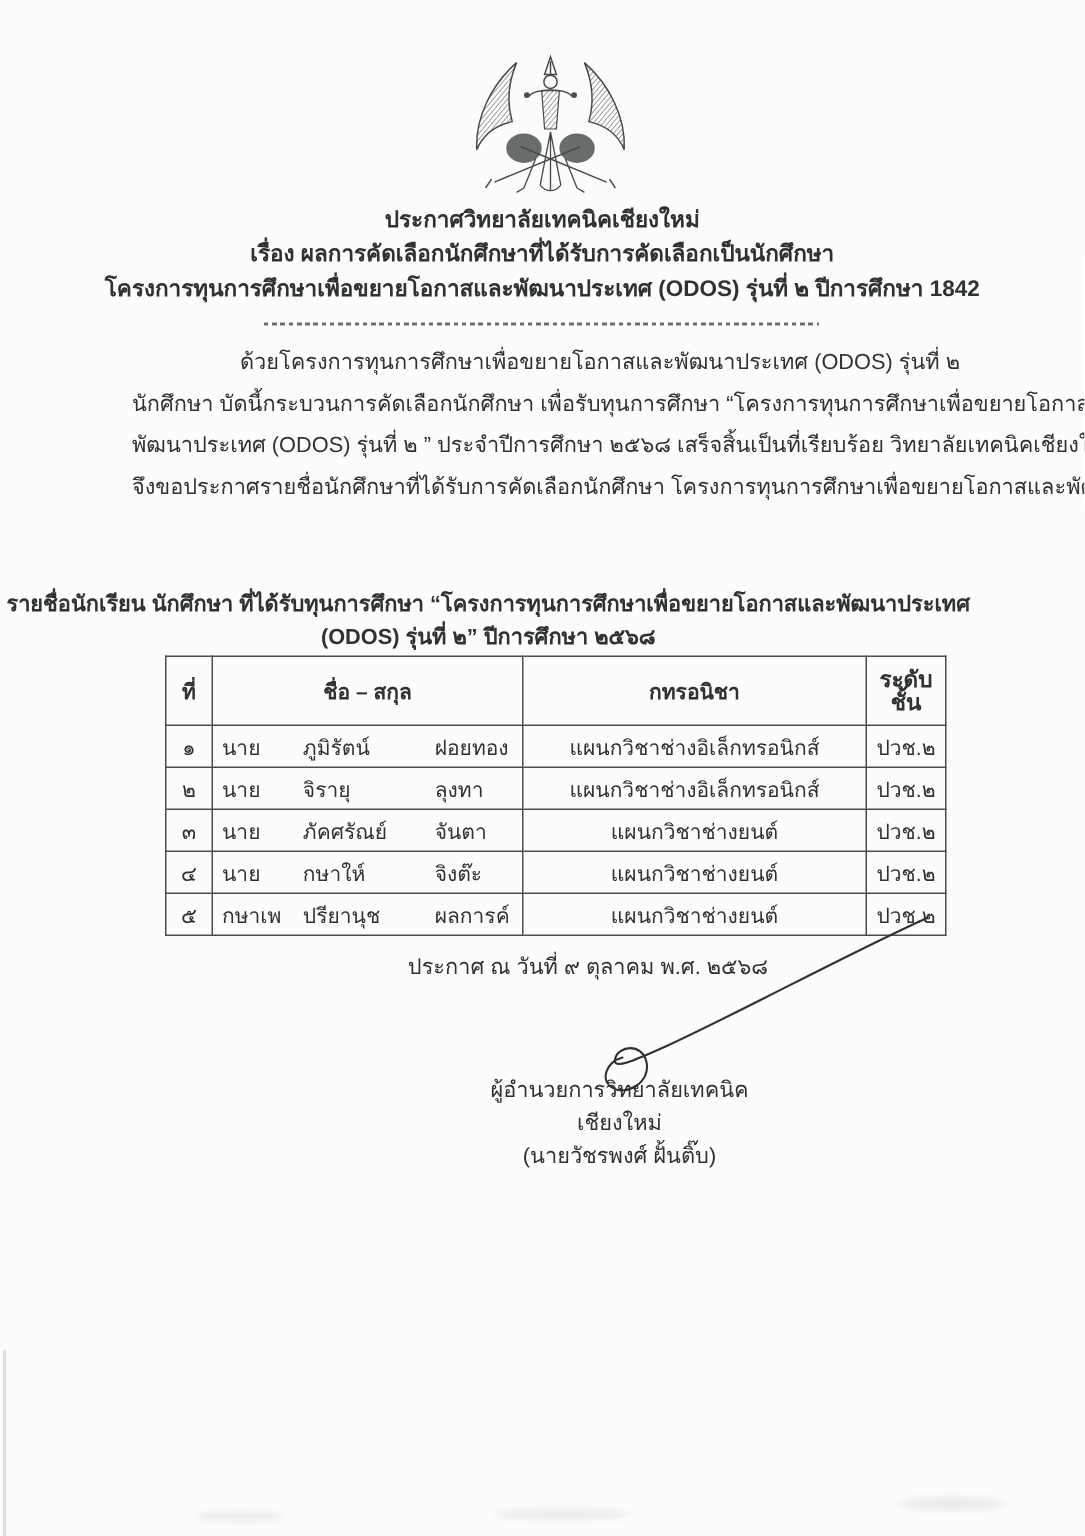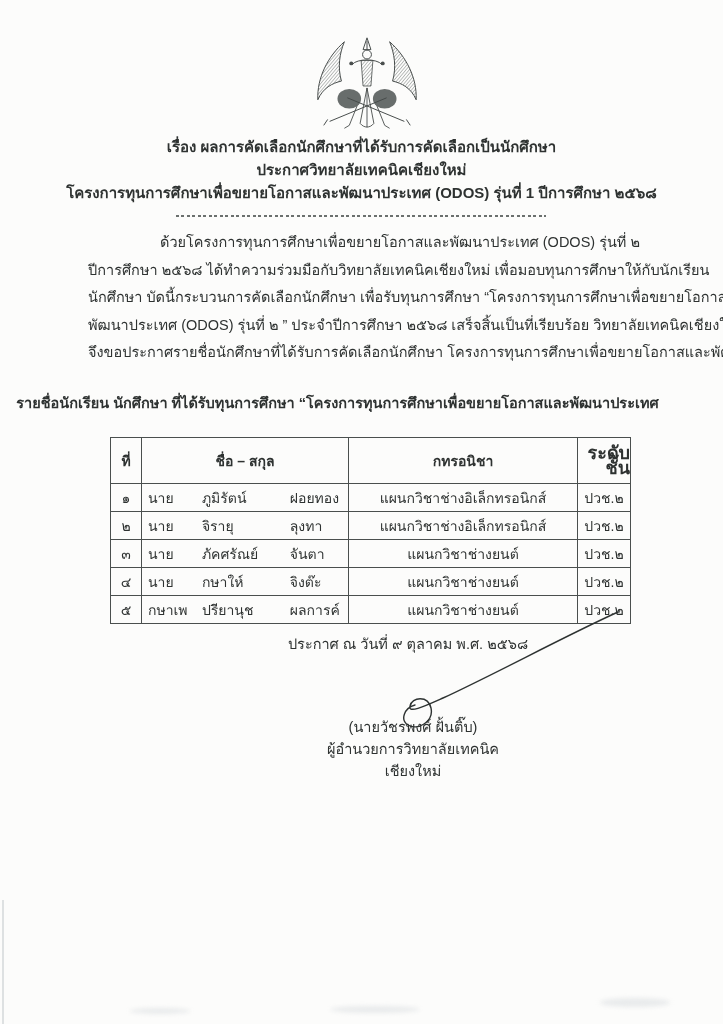--- a/index.html
+++ b/index.html
@@ -9,33 +9,33 @@
     font-family:"Liberation Sans","DejaVu Sans",sans-serif;
   }
   .abs{position:absolute;}
   .center-text{text-align:center;}
   .title-block{top:135px;left:0;width:723px;font-size:15px;line-height:23px;font-weight:600;}
   .dashed-sep{top:215px;left:176px;width:370px;height:2px;
     background:repeating-linear-gradient(90deg,#6b706e 0 3px,transparent 3px 5.5px);}
   .body-block{top:229px;left:88px;width:549px;font-size:14.5px;line-height:27.6px;}
   .body-line{white-space:nowrap;}
   .body-line.indent{padding-left:72px;}
-  .caption-block{top:393px;left:12px;width:651px;font-size:14.5px;line-height:21.5px;font-weight:600;}
+  .caption-block{top:393px;left:0;width:651px;font-size:14.5px;line-height:21.5px;font-weight:600;}
   table.roster{top:437px;left:110px;width:520px;position:absolute;border-collapse:collapse;
     font-size:14px;table-layout:fixed;}
   table.roster th,table.roster td{border:1.2px solid #4a4f4e;padding:0;vertical-align:middle;}
   table.roster th{font-weight:600;height:45px;}
   table.roster td{height:27px;}
   .col-no{width:31px;}.col-name{width:207px;}.col-dept{width:229px;}.col-level{width:53px;}
   .cell-center{text-align:center;}
-  .level-head{font-size:18px;line-height:15px;text-align:right;}
+  .level-head{font-size:15px;line-height:15px;}
   .name-cell{padding-left:6px !important;margin-left:36px;}
   .name-prefix{display:inline-block;width:50px;}
   .name-first{display:inline-block;width:84px;}
-  .date-line{top:632px;left:98px;width:620px;font-size:14.5px;}
+  .date-line{top:632px;left:82px;width:620px;font-size:14.5px;}
   .signatory{top:716px;left:302px;width:222px;font-size:14.5px;line-height:22px;}
   .sig-svg{top:594px;left:385px;}
   .emblem-svg{top:36px;left:308px;}
   .edge-line-left{left:2px;top:900px;width:2px;height:124px;background:#d2d5d7;opacity:.7;}
   .smudge{background:#e9ebec;border-radius:50%;filter:blur(2px);}
   .s1{left:130px;top:1008px;width:60px;height:6px;}
   .s2{left:330px;top:1006px;width:90px;height:7px;}
   .s3{left:600px;top:998px;width:70px;height:9px;}
 </style>
 </head>
@@ -60,37 +60,37 @@
     <path d="M54,24 L66,24 L64,50 L56,50 Z" fill="url(#hatch)" stroke="#454a49" stroke-width="0.8"></path>
     <ellipse cx="42" cy="63" rx="12" ry="10" fill="#585d5c" opacity="0.9"></ellipse>
     <ellipse cx="78" cy="63" rx="12" ry="10" fill="#585d5c" opacity="0.9"></ellipse>
     <path d="M22,86 L80,62 M98,86 L40,62" stroke="#454a49" stroke-width="1" fill="none"></path>
     <path d="M20,84 L16,90 M100,84 L104,90" stroke="#454a49" stroke-width="1"></path>
     <path d="M60,52 L53,88 M60,52 L60,92 M60,52 L67,88 M53,88 C57,93 63,93 67,88" stroke="#454a49" fill="none" stroke-width="0.9"></path>
     <path d="M50,70 L42,90 M70,70 L78,90 M42,90 l-5,3 M78,90 l5,3" stroke="#454a49" fill="none" stroke-width="0.9"></path>
   </svg>
 
   <div class="abs title-block center-text">
+    <div>ประกาศวิทยาลัยเทคนิคเชียงใหม่</div>
     <div>เรื่อง  ผลการคัดเลือกนักศึกษาที่ได้รับการคัดเลือกเป็นนักศึกษา</div>
-    <div>ประกาศวิทยาลัยเทคนิคเชียงใหม่</div>
-    <div>โครงการทุนการศึกษาเพื่อขยายโอกาสและพัฒนาประเทศ (ODOS) รุ่นที่ 1 ปีการศึกษา ๒๕๖๘</div>
+    <div>โครงการทุนการศึกษาเพื่อขยายโอกาสและพัฒนาประเทศ (ODOS) รุ่นที่ ๒ ปีการศึกษา 1842</div>
   </div>
 
   <div class="abs dashed-sep"></div>
 
   <div class="abs body-block">
     <div class="body-line indent">ด้วยโครงการทุนการศึกษาเพื่อขยายโอกาสและพัฒนาประเทศ (ODOS) รุ่นที่ ๒</div>
-    <div class="body-line">ปีการศึกษา ๒๕๖๘ ได้ทำความร่วมมือกับวิทยาลัยเทคนิคเชียงใหม่ เพื่อมอบทุนการศึกษาให้กับนักเรียน</div>
     <div class="body-line">นักศึกษา บัดนี้กระบวนการคัดเลือกนักศึกษา เพื่อรับทุนการศึกษา “โครงการทุนการศึกษาเพื่อขยายโอกาสและ</div>
     <div class="body-line">พัฒนาประเทศ (ODOS) รุ่นที่ ๒ ” ประจำปีการศึกษา ๒๕๖๘ เสร็จสิ้นเป็นที่เรียบร้อย วิทยาลัยเทคนิคเชียงใหม่</div>
     <div class="body-line">จึงขอประกาศรายชื่อนักศึกษาที่ได้รับการคัดเลือกนักศึกษา  โครงการทุนการศึกษาเพื่อขยายโอกาสและพัฒนา</div>
   </div>
 
   <div class="abs caption-block center-text">
     <div>รายชื่อนักเรียน นักศึกษา ที่ได้รับทุนการศึกษา “โครงการทุนการศึกษาเพื่อขยายโอกาสและพัฒนาประเทศ</div>
+    <div>(ODOS) รุ่นที่ ๒” ปีการศึกษา ๒๕๖๘</div>
   </div>
 
   <table class="roster">
     <colgroup>
       <col class="col-no">
         <col class="col-name">
         <col class="col-dept">
         <col class="col-level">
     </colgroup>
     <tbody>
@@ -156,22 +156,22 @@
   </tbody>
     </table>
 
   <div class="abs date-line center-text">ประกาศ ณ วันที่ ๙ ตุลาคม  พ.ศ. ๒๕๖๘</div>
 
   <svg class="abs sig-svg" width="245" height="150" viewBox="0 0 245 150">
     <path d="M233,18 C180,42 110,80 58,104 C40,112 23,120 25,112 C27,103 43,101 46,114 C49,128 32,137 23,131 C15,126 19,114 30,111" fill="none" stroke="#2e3332" stroke-width="1.4" stroke-linecap="round"></path>
   </svg>
 
   <div class="abs signatory center-text">
+    <div>ผู้อำนวยการวิทยาลัยเทคนิคเชียงใหม่</div>
     <div>(นายวัชรพงศ์  ฝั้นติ๊บ)</div>
-    <div>ผู้อำนวยการวิทยาลัยเทคนิคเชียงใหม่</div>
   </div>
 
   <div class="abs edge-line-left"></div>
   <div class="abs smudge s1"></div>
   <div class="abs smudge s2"></div>
   <div class="abs smudge s3"></div>
 
 </div>
 
 </body></html>

